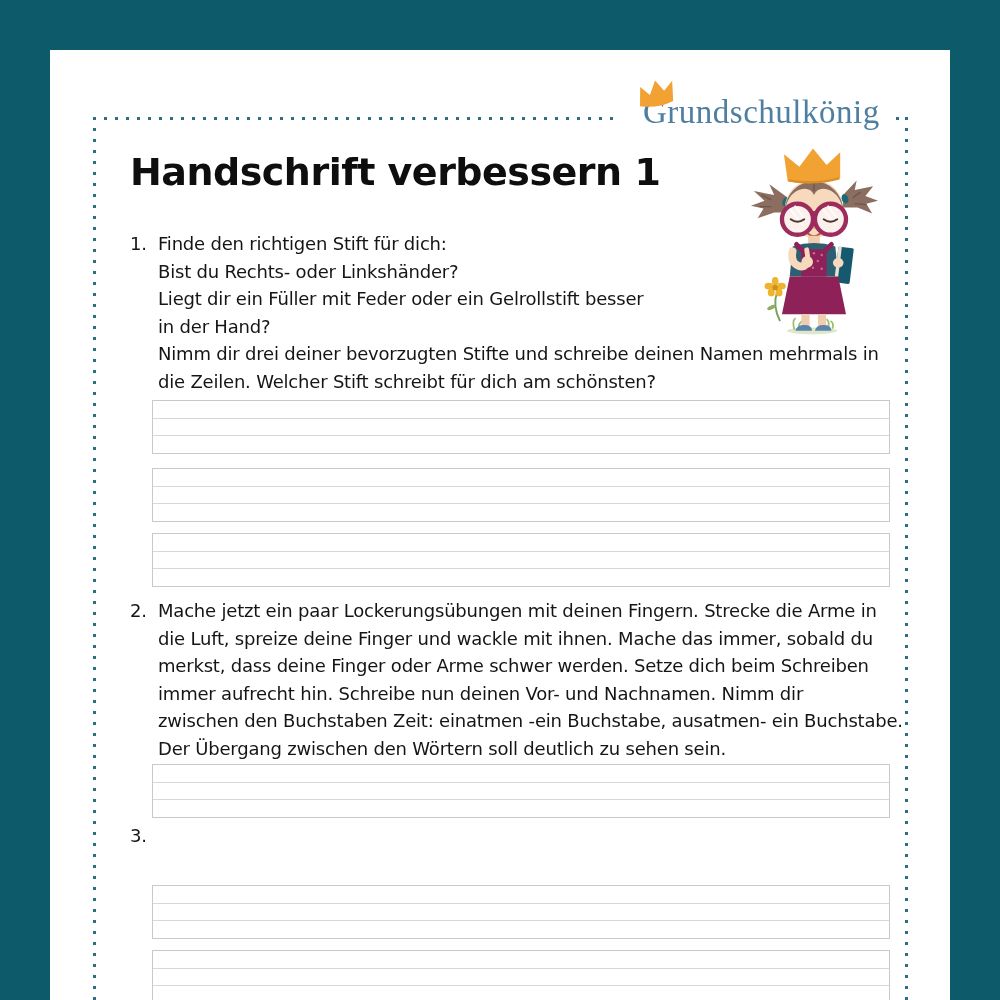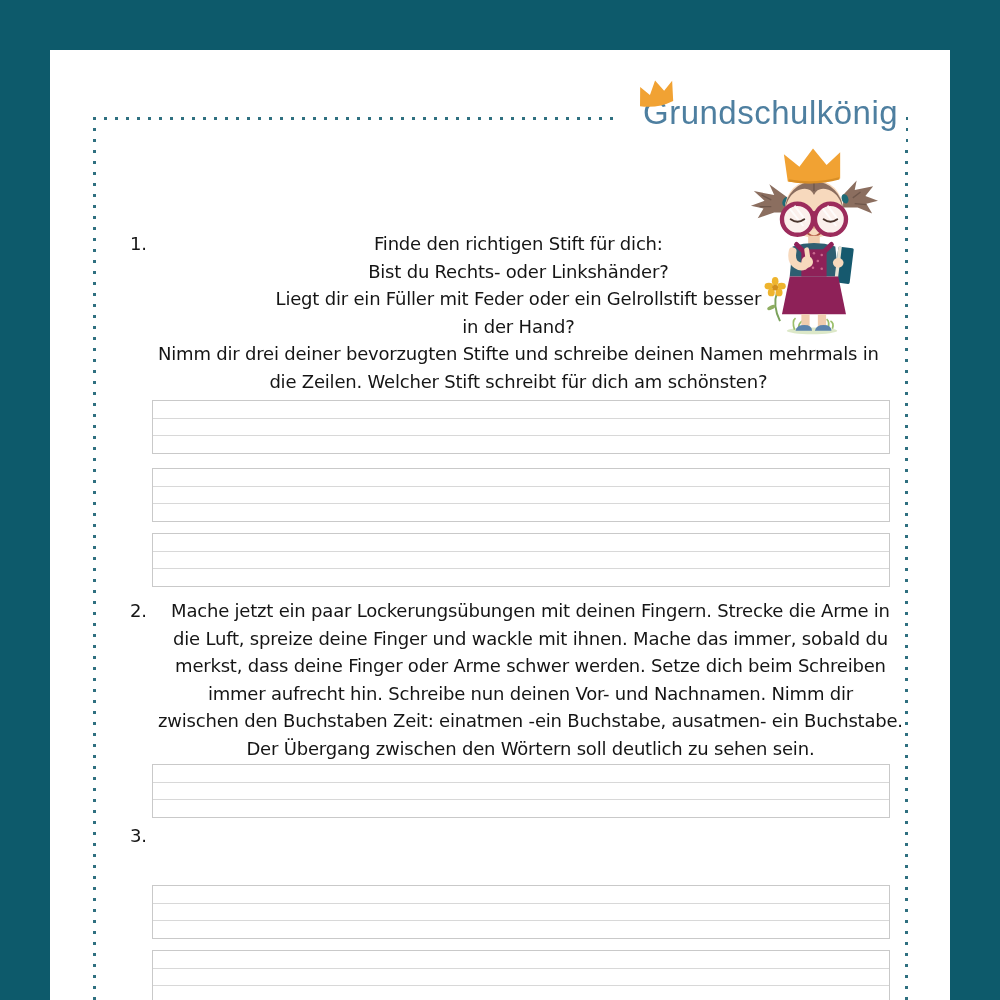--- a/index.html
+++ b/index.html
@@ -26,39 +26,39 @@
   .dots-right{
     left:855px;top:67px;width:3px;height:900px;
     background-image:repeating-linear-gradient(to bottom,#2f7080 0 3px,transparent 3px 11px);
   }
   
   .logo{
     position:absolute;left:563px;top:38px;z-index:2;
     background:#ffffff;padding:6px 8px 10px 30px;
   }
   .logo-text{
-    font-family:Liberation Sans, sans-serif;
+    font-family:Liberation Serif, serif;
     font-size:33px;color:#4e7fa0;letter-spacing:0.5px;
   }
   .logo-crown{
     position:absolute;left:22px;top:-10px;width:42px;height:30px;
     transform:rotate(-9deg);
   }
   
   .title{
     position:absolute;left:80px;top:100px;margin:0;z-index:2;
     font-size:38px;font-weight:600;color:#0e0e0e;letter-spacing:-0.5px;
   }
   
   .task{
     position:absolute;left:80px;width:780px;display:flex;z-index:2;
     font-size:18px;line-height:27.5px;color:#151515;letter-spacing:-0.2px;
   }
   .task-num{width:28px;flex:0 0 28px;}
-  .task-text{white-space:pre;text-align:center;}
+  .task-text{white-space:pre;}
   .task-1{top:180px;}
   .task-2{top:547px;}
   .task-3{top:772px;}
   
   .writing-lines{
     position:absolute;left:102px;width:738px;height:54px;z-index:2;
     background:#fff;border:1.5px solid #c9c9c9;box-sizing:border-box;
   }
   .writing-lines .inner{
     position:absolute;left:0;right:0;height:1.5px;background:#d8d8d8;
@@ -80,20 +80,21 @@
   <div class="dots dots-left"></div>
   <div class="dots dots-right"></div>
 
   <div class="logo">
     <svg class="logo-crown" viewBox="0 0 40 28">
       <path d="M3,24 L6,6 L14,15 L21,2 L28,13 L37,5 L35,24 Q19,29 3,24 Z" fill="#f1a233"></path>
     </svg>
     <span class="logo-text">Grundschulkönig</span>
   </div>
 
+  <h1 class="title">Handschrift verbessern 1</h1>
 
   <svg class="mascot" viewBox="0 0 134 198">
 
     <ellipse cx="66" cy="190" rx="26" ry="3.5" fill="#dce8c8"></ellipse>
     <path d="M48,189 q-3,-9 1,-12 M52,189 q0,-7 4,-9 M82,189 q3,-8 -1,-11 M87,188 q2,-6 -2,-8" stroke="#9bbf6a" stroke-width="1.8" fill="none"></path>
 
     <g>
       <path d="M30,150 Q25,164 33,180" stroke="#7ba25c" stroke-width="2" fill="none"></path>
       <ellipse cx="24" cy="166" rx="4.5" ry="2" fill="#8fae62" transform="rotate(-25 24 166)"></ellipse>
       <g fill="#eeb42d">

